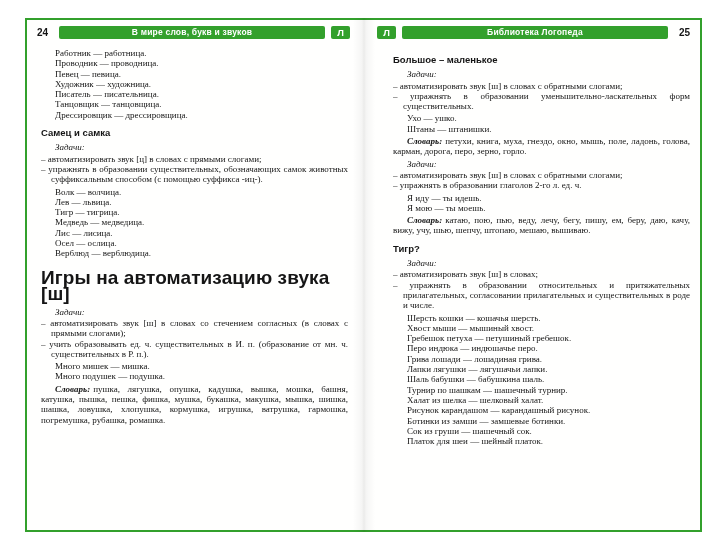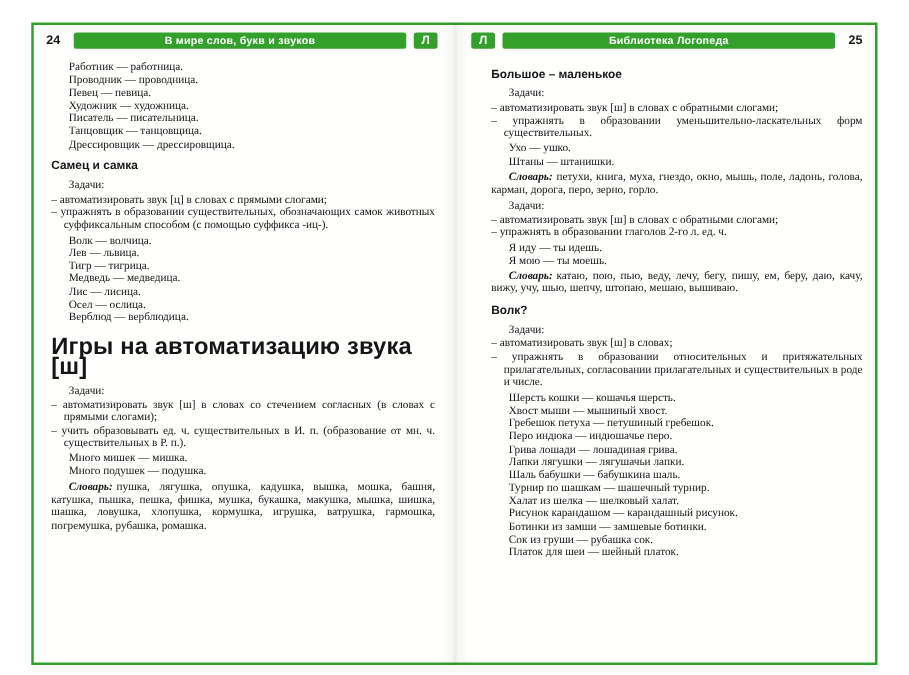--- a/index.html
+++ b/index.html
@@ -35,21 +35,21 @@
     width:19px;height:13px;background:var(--green,#33a02c);color:#fff;line-height:13px;
     text-align:center;font-family:"Liberation Sans",sans-serif;font-weight:bold;
     font-size:9.5px;border-radius:2px;
   }
   .content{
     padding:2px 2px 0 4px;font-size:9px;line-height:10.3px;
   }
   .page-right .content{padding-left:16px;padding-right:0;}
   .pair-group{margin:1px 0 2px 0;}
   .pair{text-indent:14px;}
-  .tasks-label{text-indent:14px;margin:2px 0 1px 0;}
+  .tasks-label{font-style:italic;text-indent:14px;margin:2px 0 1px 0;}
   .section-heading{
     font-family:"Liberation Sans",sans-serif;font-weight:bold;font-size:9.5px;
     margin:8px 0 4px 0;
   }
   .big-heading{
     font-family:"Liberation Sans",sans-serif;font-weight:bold;font-size:19px;
     line-height:16px;margin:11px 0 5px 0;letter-spacing:.1px;
   }
   .bullet-list{margin:0 0 2px 0;}
   .bullet{padding-left:10px;text-indent:-10px;text-align:justify;}
@@ -134,35 +134,35 @@
       <div class="tasks-label">Задачи:</div>
       <div class="bullet-list">
         <div class="bullet">автоматизировать звук [ш] в словах с обратными слогами;</div>
         <div class="bullet">упражнять в образовании глаголов 2-го л. ед. ч.</div>
       </div>
       <div class="pair-group">
         <div class="pair">Я иду — ты идешь.</div>
         <div class="pair">Я мою — ты моешь.</div>
       </div>
       <p class="vocab"><span class="vocab-label">Словарь:</span><span class="vocab-text">катаю, пою, пью, веду, лечу, бегу, пишу, ем, беру, даю, качу, вижу, учу, шью, шепчу, штопаю, мешаю, вышиваю.</span></p>
-      <div class="section-heading">Волк?</div>
+      <div class="section-heading">Тигр?</div>
       <div class="tasks-label">Задачи:</div>
       <div class="bullet-list">
         <div class="bullet">автоматизировать звук [ш] в словах;</div>
         <div class="bullet">упражнять в образовании относительных и притяжательных прилагательных, согласовании прилагательных и существительных в роде и числе.</div>
       </div>
       <div class="pair-group">
         <div class="pair">Шерсть кошки — кошачья шерсть.</div>
         <div class="pair">Хвост мыши — мышиный хвост.</div>
         <div class="pair">Гребешок петуха — петушиный гребешок.</div>
         <div class="pair">Перо индюка — индюшачье перо.</div>
         <div class="pair">Грива лошади — лошадиная грива.</div>
         <div class="pair">Лапки лягушки — лягушачьи лапки.</div>
         <div class="pair">Шаль бабушки — бабушкина шаль.</div>
         <div class="pair">Турнир по шашкам — шашечный турнир.</div>
         <div class="pair">Халат из шелка — шелковый халат.</div>
         <div class="pair">Рисунок карандашом — карандашный рисунок.</div>
         <div class="pair">Ботинки из замши — замшевые ботинки.</div>
-        <div class="pair">Сок из груши — рубашка сок.</div>
+        <div class="pair">Сок из груши — шашечный сок.</div>
         <div class="pair">Платок для шеи — шейный платок.</div>
       </div>
     </div>
 </section>
 
 </body></html>

